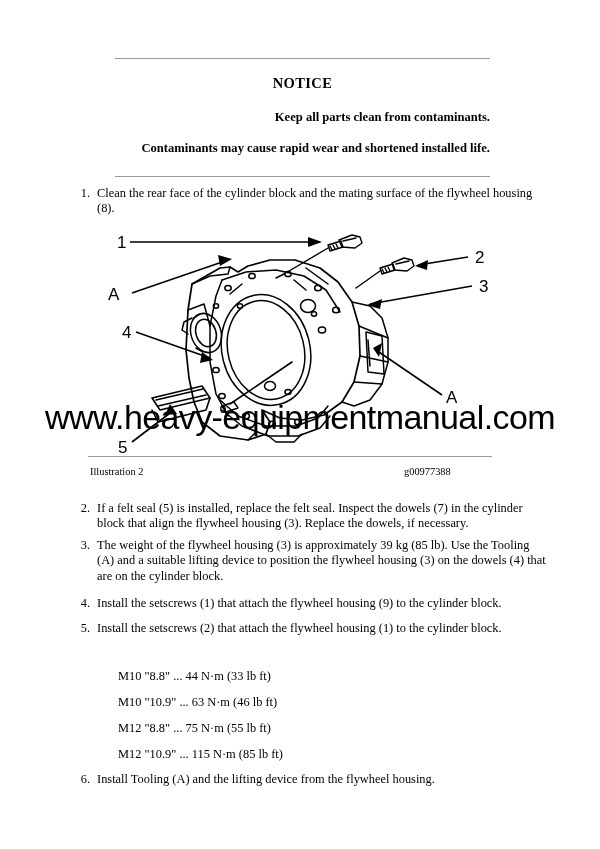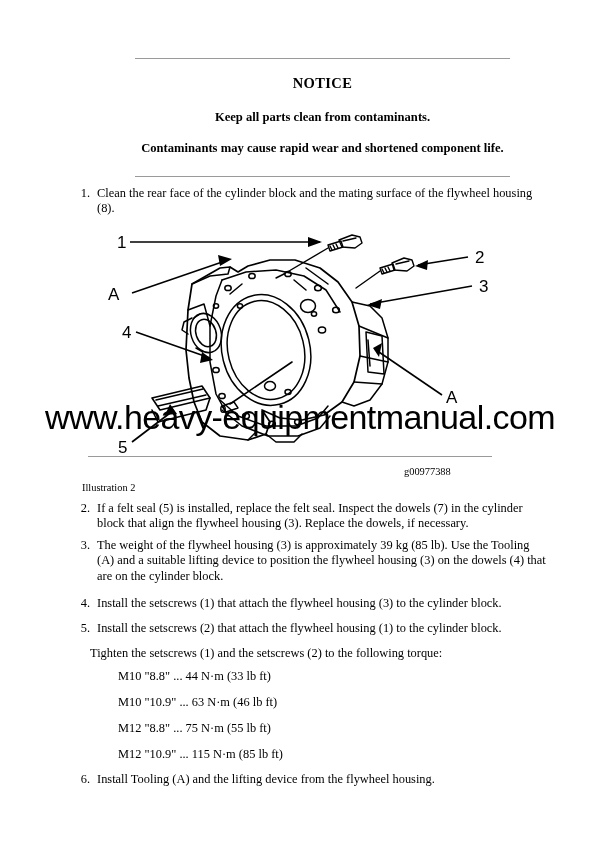--- a/index.html
+++ b/index.html
@@ -22,39 +22,38 @@
     width: 600px;
     height: 849px;
   }
 
   
   .notice-box {
     position: absolute;
     left: 115px;
     top: 58px;
     width: 375px;
-    margin-left: 20px;
   }
   .rule {
     height: 1px;
     background: #9a9a9a;
     width: 100%;
   }
   .notice-title {
     text-align: center;
     font-weight: bold;
     font-size: 14.5px;
     letter-spacing: 0.4px;
     margin-top: 16px;
   }
   .notice-line {
     font-weight: bold;
     font-size: 12.6px;
     margin-top: 18px;
-    text-align: center;
+    text-align: right;
   }
   .notice-line.second {
     margin-top: 16px;
   }
   .notice-rule-bottom {
     margin-top: 20px;
   }
 
   
   .step {
@@ -92,21 +91,21 @@
     top: 456px;
     width: 404px;
     height: 1px;
     background: #9a9a9a;
   }
   .caption {
     position: absolute;
     top: 466px;
     font-size: 10.4px;
   }
-  .caption-left { left: 82px; margin-top: 16px; }
+  .caption-left { left: 90px; }
   .caption-right { left: 404px; }
 
   
   .watermark {
     position: absolute;
     left: 0;
     top: 398px;
     width: 600px;
     text-align: center;
     font-family: "Liberation Sans", sans-serif;
@@ -127,21 +126,21 @@
 </style>
 </head>
 <body>
 
 <div class="page">
 
   <div class="notice-box">
     <div class="rule"></div>
     <div class="notice-title">NOTICE</div>
     <div class="notice-line">Keep all parts clean from contaminants.</div>
-    <div class="notice-line second">Contaminants may cause rapid wear and shortened component life.</div>
+    <div class="notice-line second">Contaminants may cause rapid wear and shortened installed life.</div>
     <div class="rule notice-rule-bottom"></div>
   </div>
 
   <div class="step" style="left:70px; top:186px; width:475px;">
     <div class="step-num">1.</div>
     <div class="step-text">Clean the rear face of the cylinder block and the mating surface of the flywheel housing (8).</div>
   </div>
 
   <div class="figure">
     <svg width="460" height="245" viewBox="0 0 460 245" xmlns="http://www.w3.org/2000/svg">
@@ -280,31 +279,28 @@
     <div class="step-text">If a felt seal (5) is installed, replace the felt seal. Inspect the dowels (7) in the cylinder block that align the flywheel housing (3). Replace the dowels, if necessary.</div>
   </div>
 
   <div class="step" style="left:70px; top:538px; width:478px;">
     <div class="step-num">3.</div>
     <div class="step-text">The weight of the flywheel housing (3) is approximately 39 kg (85 lb). Use the Tooling (A) and a suitable lifting device to position the flywheel housing (3) on the dowels (4) that are on the cylinder block.</div>
   </div>
 
   <div class="step" style="left:70px; top:596px; width:475px;">
     <div class="step-num">4.</div>
-    <div class="step-text">Install the setscrews (1) that attach the flywheel housing (3) to the cylinder block.</div>
+    <div class="step-text">Install the setscrews (1) that attach the flywheel housing (9) to the cylinder block.</div>
   </div>
 
   <div class="step" style="left:70px; top:621px; width:475px;">
     <div class="step-num">5.</div>
     <div class="step-text">Install the setscrews (2) that attach the flywheel housing (1) to the cylinder block.</div>
   </div>
 
-  <div class="step" style="left:90px; top:646px; width:460px;">
-    <div class="step-text">Tighten the setscrews (1) and the setscrews (2) to the following torque:</div>
-  </div>
 
   <div class="torque-item" style="top:669px;">M10 "8.8" ... 44 N·m (33 lb ft)</div>
   <div class="torque-item" style="top:695px;">M10 "10.9" ... 63 N·m (46 lb ft)</div>
   <div class="torque-item" style="top:721px;">M12 "8.8" ... 75 N·m (55 lb ft)</div>
   <div class="torque-item" style="top:747px;">M12 "10.9" ... 115 N·m (85 lb ft)</div>
 
   <div class="step" style="left:70px; top:772px; width:475px;">
     <div class="step-num">6.</div>
     <div class="step-text">Install Tooling (A) and the lifting device from the flywheel housing.</div>
   </div>

